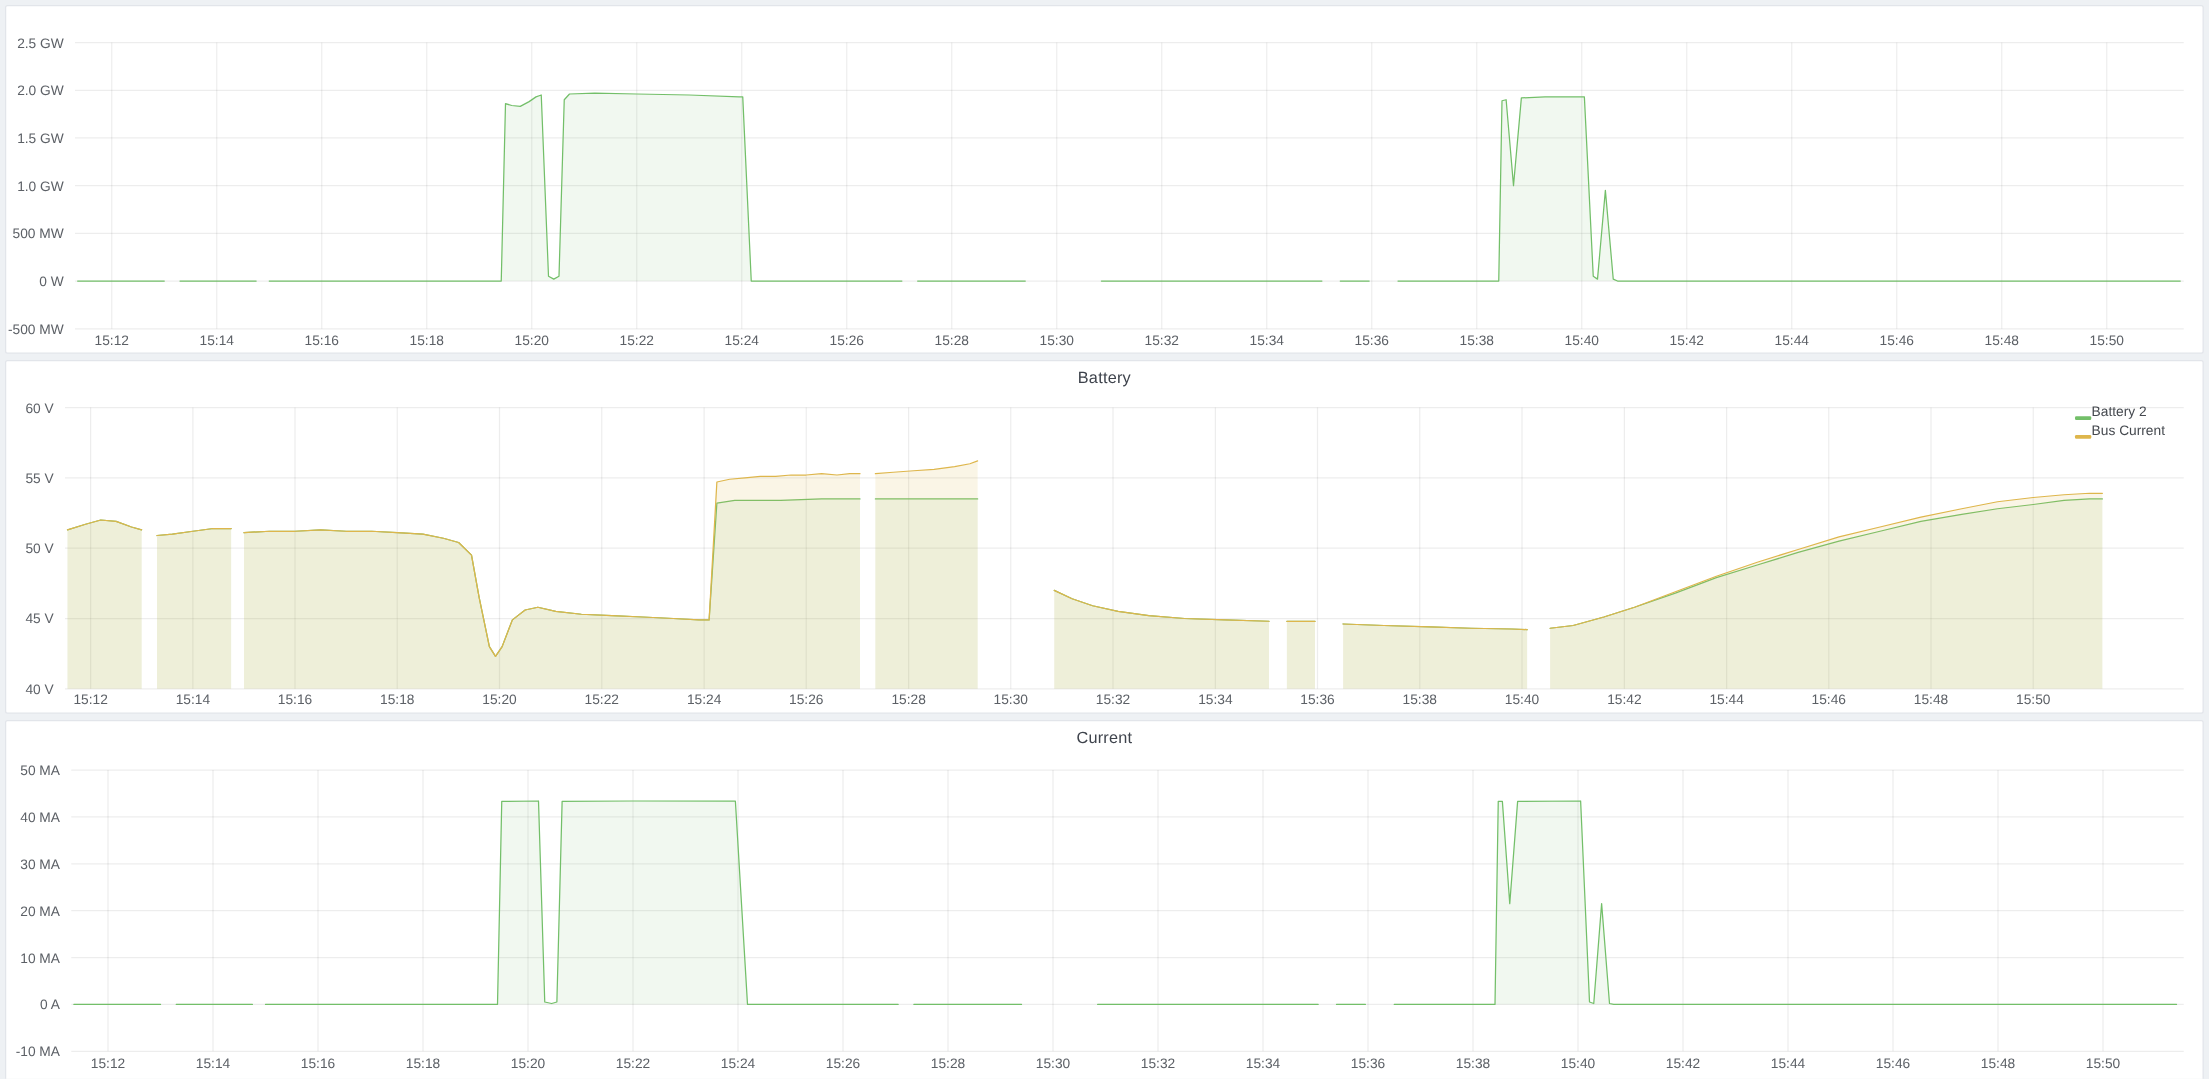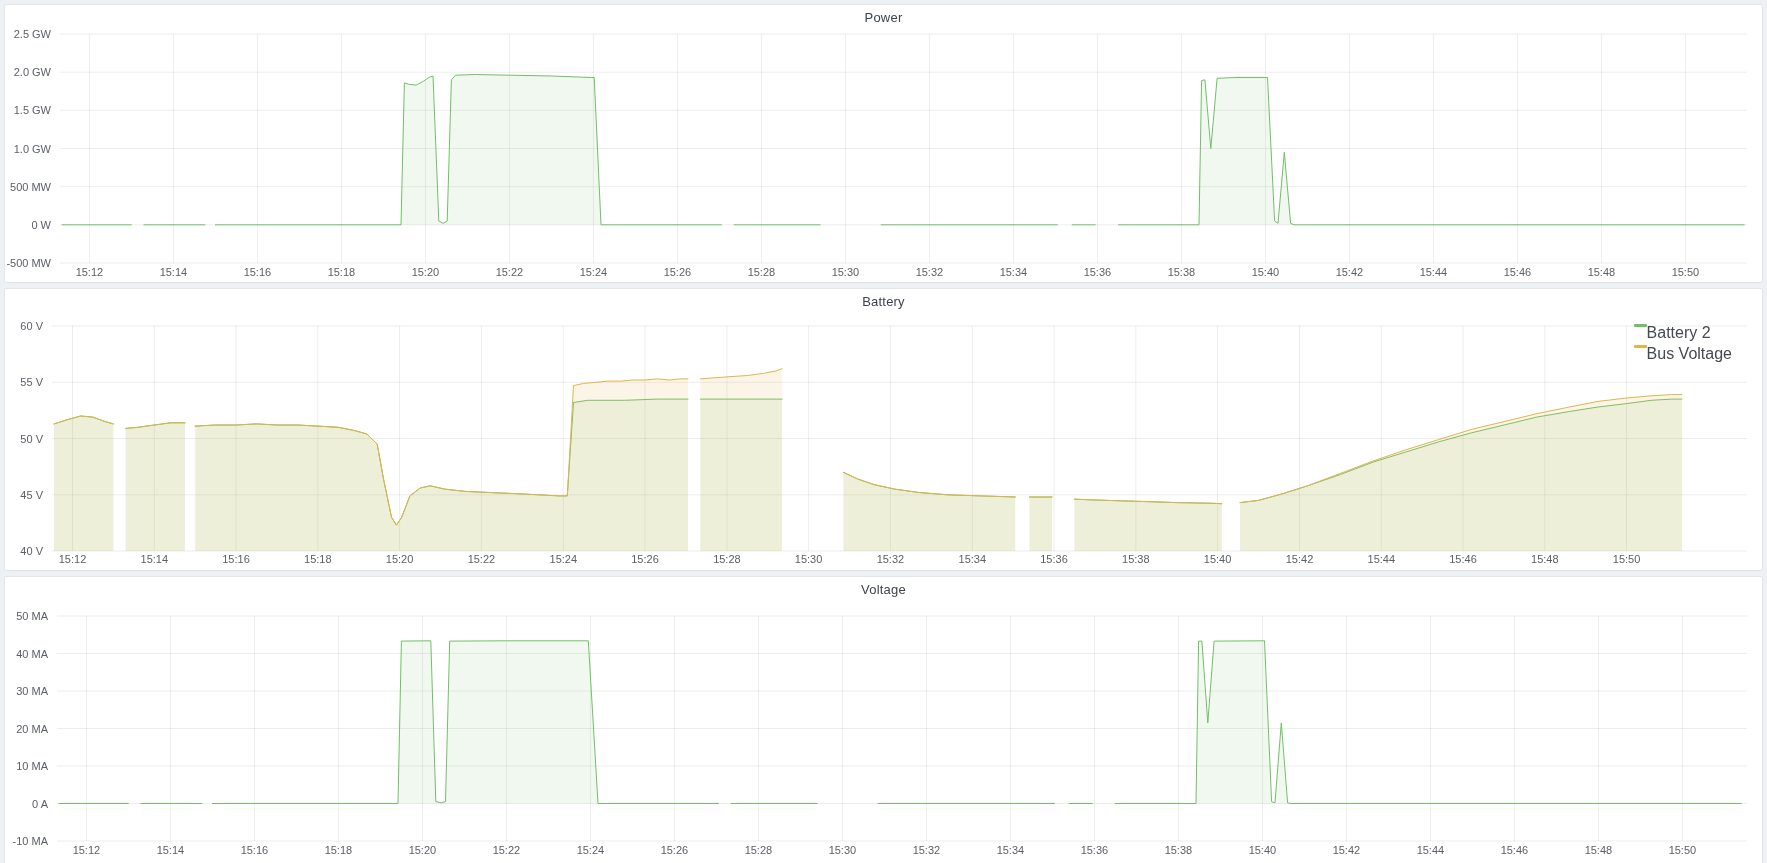--- a/index.html
+++ b/index.html
@@ -19,32 +19,29 @@
     position:absolute;top:0;left:0;right:0;height:24px;
     display:flex;justify-content:center;align-items:center;cursor:pointer;z-index:2;
   }
   .panel-title{margin:0;font-size:13px;font-weight:500;color:#3e434c;letter-spacing:.2px;}
   svg.chart{display:block;}
   svg.chart text{font-family:"Liberation Sans",sans-serif;font-size:11px;fill:#5c6066;}
   .legend{
     position:absolute;top:35px;right:30px;z-index:3;
     display:flex;flex-direction:column;gap:3px;align-items:flex-start;
   }
-  .legend-item{display:flex;align-items:flex-start;gap:0;font-size:16px;color:#45494f;cursor:pointer;}
+  .legend-item{display:flex;align-items:flex-end;gap:0;font-size:11px;color:#45494f;cursor:pointer;}
   .swatch{width:13px;height:3px;border-radius:1px;display:inline-block;}
 </style>
 </head>
 <body>
 
 <div class="dash">
 
   <section class="panel p1">
-    <div class="panel-header">
-      <h2 class="panel-title">Power</h2>
-    </div>
     <svg class="chart" width="1757" height="277" viewBox="0 0 1757 277">
         <g stroke="rgba(0,0,0,0.07)" stroke-width="1">
           <line x1="84.4" y1="29" x2="84.4" y2="258"></line>
           <line x1="168.4" y1="29" x2="168.4" y2="258"></line>
           <line x1="252.4" y1="29" x2="252.4" y2="258"></line>
           <line x1="336.4" y1="29" x2="336.4" y2="258"></line>
           <line x1="420.4" y1="29" x2="420.4" y2="258"></line>
           <line x1="504.4" y1="29" x2="504.4" y2="258"></line>
           <line x1="588.4" y1="29" x2="588.4" y2="258"></line>
           <line x1="672.4" y1="29" x2="672.4" y2="258"></line>
@@ -212,28 +209,28 @@
           <polyline points="1235.1,213.6 1253.5,211.4 1278.1,204.6 1302.6,196.8 1335.3,184.4 1368.1,172.0 1400.8,160.8 1433.5,150.6 1466.2,140.5 1499.0,132.6 1531.7,124.7 1564.4,118.0 1593.0,112.4 1621.6,109.0 1646.2,106.8 1666.6,105.6 1676.9,105.6" fill="none" stroke="#deb64c" stroke-width="1" stroke-linejoin="round" stroke-linecap="round"></polyline>
         </g>
       </svg>
     <div class="legend">
       <div class="legend-item">
         <span class="swatch" style="background: rgb(115, 191, 105);"></span>
         <span>Battery 2</span>
       </div>
       <div class="legend-item">
         <span class="swatch" style="background: rgb(222, 182, 76);"></span>
-        <span>Bus Voltage</span>
+        <span>Bus Current</span>
       </div>
     </div>
   </section>
 
   <section class="panel p3">
     <div class="panel-header">
-      <h2 class="panel-title">Voltage</h2>
+      <h2 class="panel-title">Current</h2>
     </div>
     <svg class="chart" width="1757" height="289" viewBox="0 0 1757 289">
         <g stroke="rgba(0,0,0,0.07)" stroke-width="1">
           <line x1="81.4" y1="39" x2="81.4" y2="264"></line>
           <line x1="165.4" y1="39" x2="165.4" y2="264"></line>
           <line x1="249.4" y1="39" x2="249.4" y2="264"></line>
           <line x1="333.4" y1="39" x2="333.4" y2="264"></line>
           <line x1="417.4" y1="39" x2="417.4" y2="264"></line>
           <line x1="501.4" y1="39" x2="501.4" y2="264"></line>
           <line x1="585.4" y1="39" x2="585.4" y2="264"></line>

